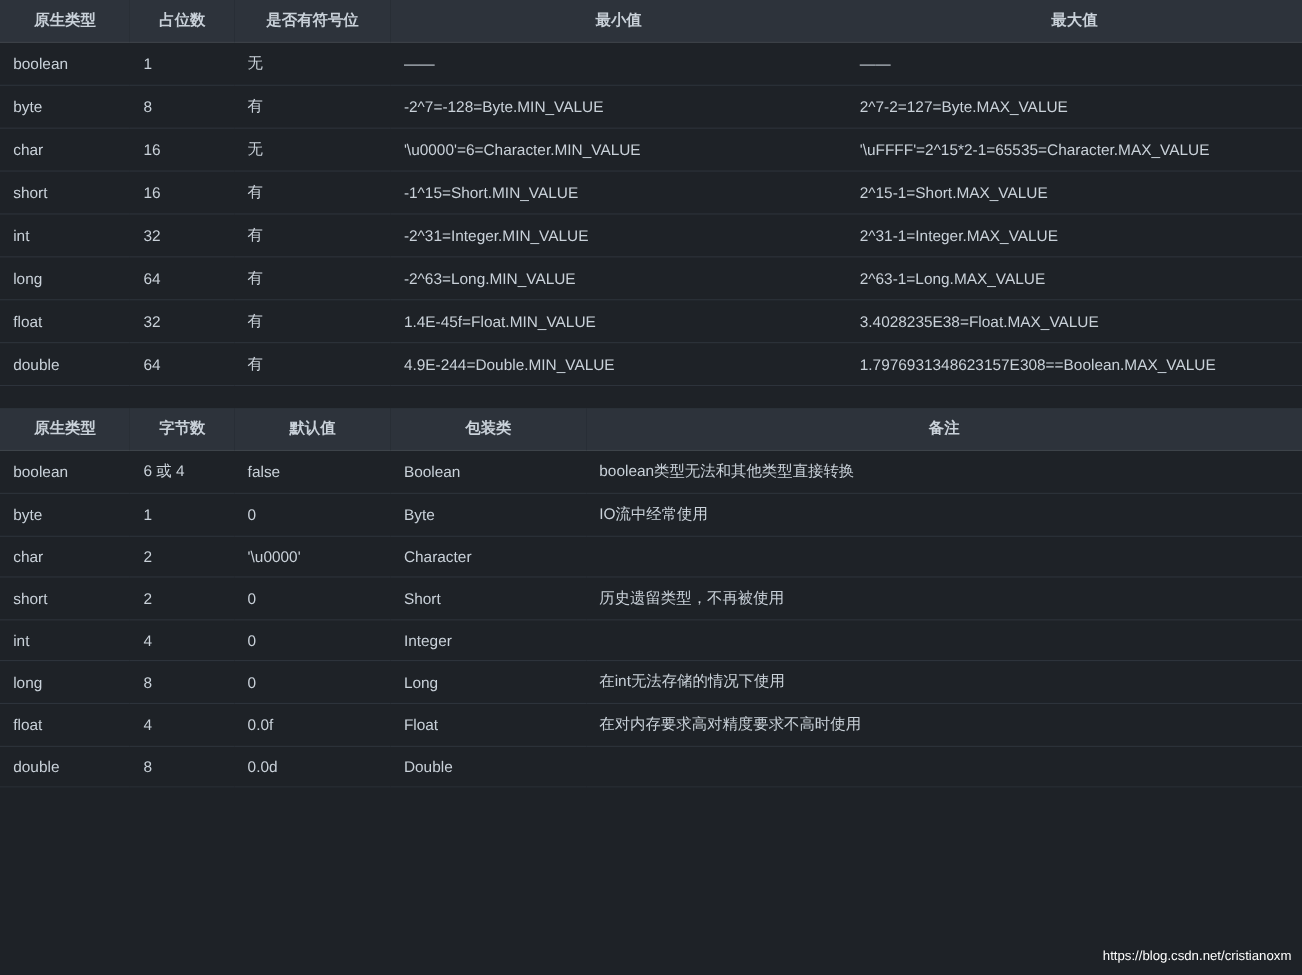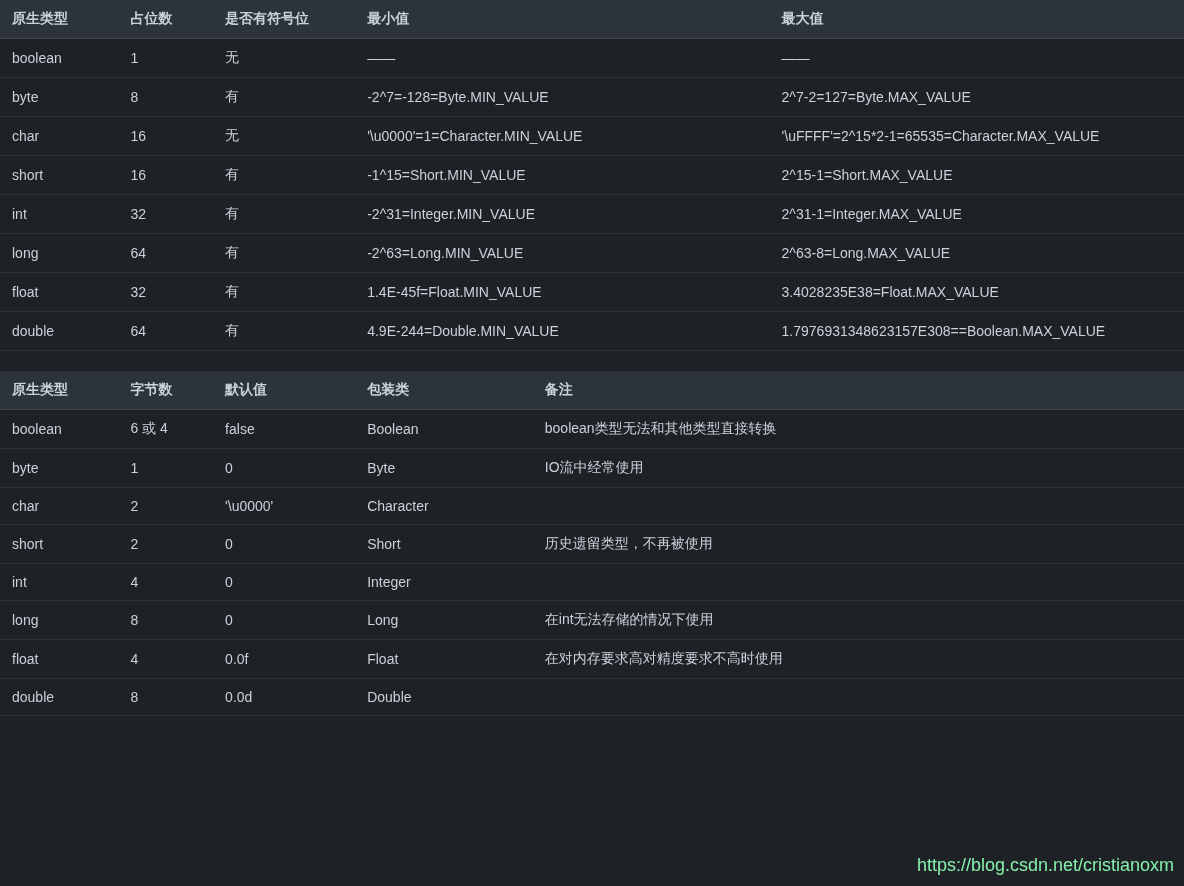--- a/index.html
+++ b/index.html
@@ -17,39 +17,39 @@
     table {
       width: 100%;
       border-collapse: collapse;
       table-layout: fixed;
     }
     th {
       background-color: #2d333b;
       color: #c9d1d9;
       font-weight: bold;
       padding: 10px 12px;
-      text-align: left;
+      text-align: center;
       border-bottom: 1px solid #3d4349;
     }
     td {
       padding: 10px 12px;
       border-bottom: 1px solid #2d333b;
       vertical-align: middle;
       color: #c9d1d9;
     }
     .section-gap {
       height: 20px;
       background-color: #1e2227;
     }
     .watermark {
       position: fixed;
       bottom: 10px;
       right: 10px;
-      color: #86efac;
-      font-size: 18px;
+      color: #ffffff;
+      font-size: 12px;
     }
     
     .t1 .col1 { width: 10%; }
     .t1 .col2 { width: 8%; }
     .t1 .col3 { width: 12%; }
     .t1 .col4 { width: 35%; }
     .t1 .col5 { width: 35%; }
     
     .t2 .col1 { width: 10%; }
     .t2 .col2 { width: 8%; }
@@ -91,21 +91,21 @@
           <td>byte</td>
           <td>8</td>
           <td>有</td>
           <td>-2^7=-128=Byte.MIN_VALUE</td>
           <td>2^7-2=127=Byte.MAX_VALUE</td>
         </tr>
         <tr>
           <td>char</td>
           <td>16</td>
           <td>无</td>
-          <td>'\u0000'=1=Character.MIN_VALUE</td>
+          <td>'\u0000'=6=Character.MIN_VALUE</td>
           <td>'\uFFFF'=2^15*2-1=65535=Character.MAX_VALUE</td>
         </tr>
         <tr>
           <td>short</td>
           <td>16</td>
           <td>有</td>
           <td>-1^15=Short.MIN_VALUE</td>
           <td>2^15-1=Short.MAX_VALUE</td>
         </tr>
         <tr>
@@ -113,21 +113,21 @@
           <td>32</td>
           <td>有</td>
           <td>-2^31=Integer.MIN_VALUE</td>
           <td>2^31-1=Integer.MAX_VALUE</td>
         </tr>
         <tr>
           <td>long</td>
           <td>64</td>
           <td>有</td>
           <td>-2^63=Long.MIN_VALUE</td>
-          <td>2^63-8=Long.MAX_VALUE</td>
+          <td>2^63-1=Long.MAX_VALUE</td>
         </tr>
         <tr>
           <td>float</td>
           <td>32</td>
           <td>有</td>
           <td>1.4E-45f=Float.MIN_VALUE</td>
           <td>3.4028235E38=Float.MAX_VALUE</td>
         </tr>
         <tr>
           <td>double</td>

